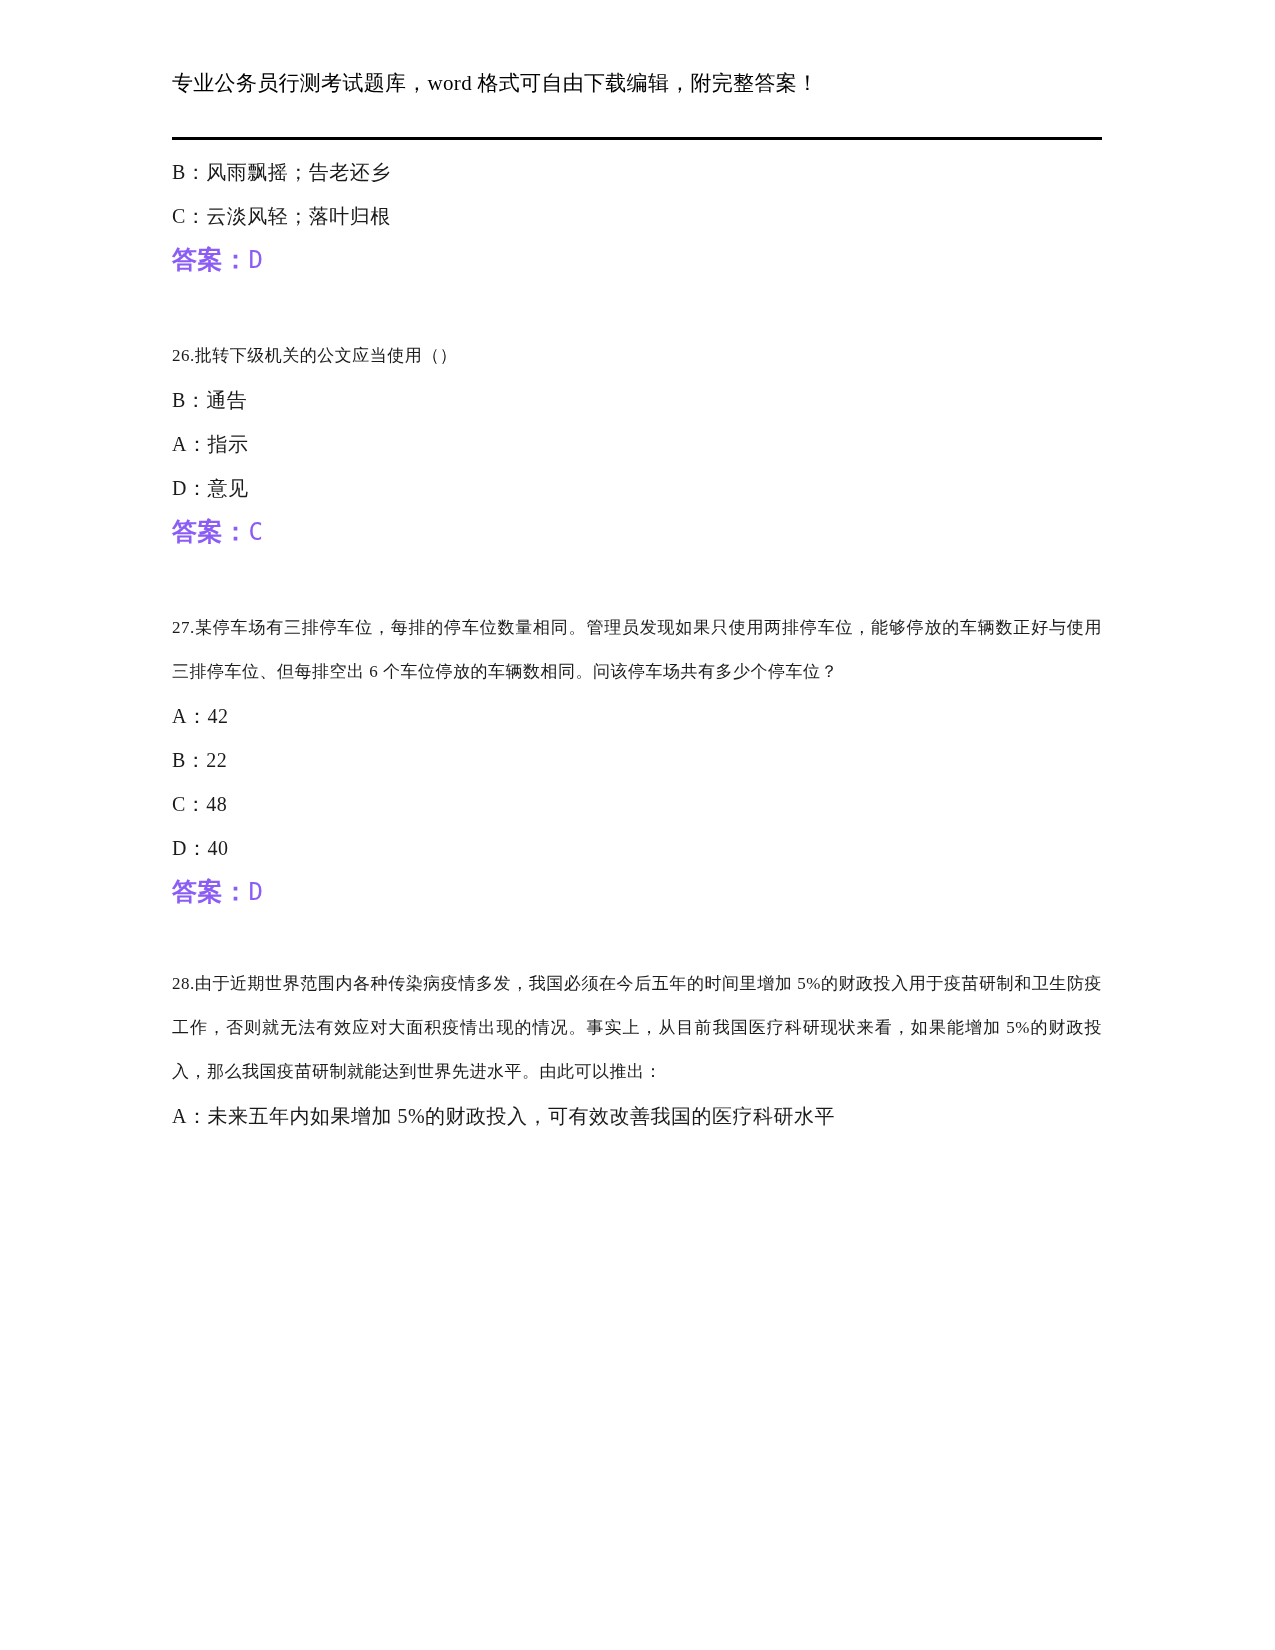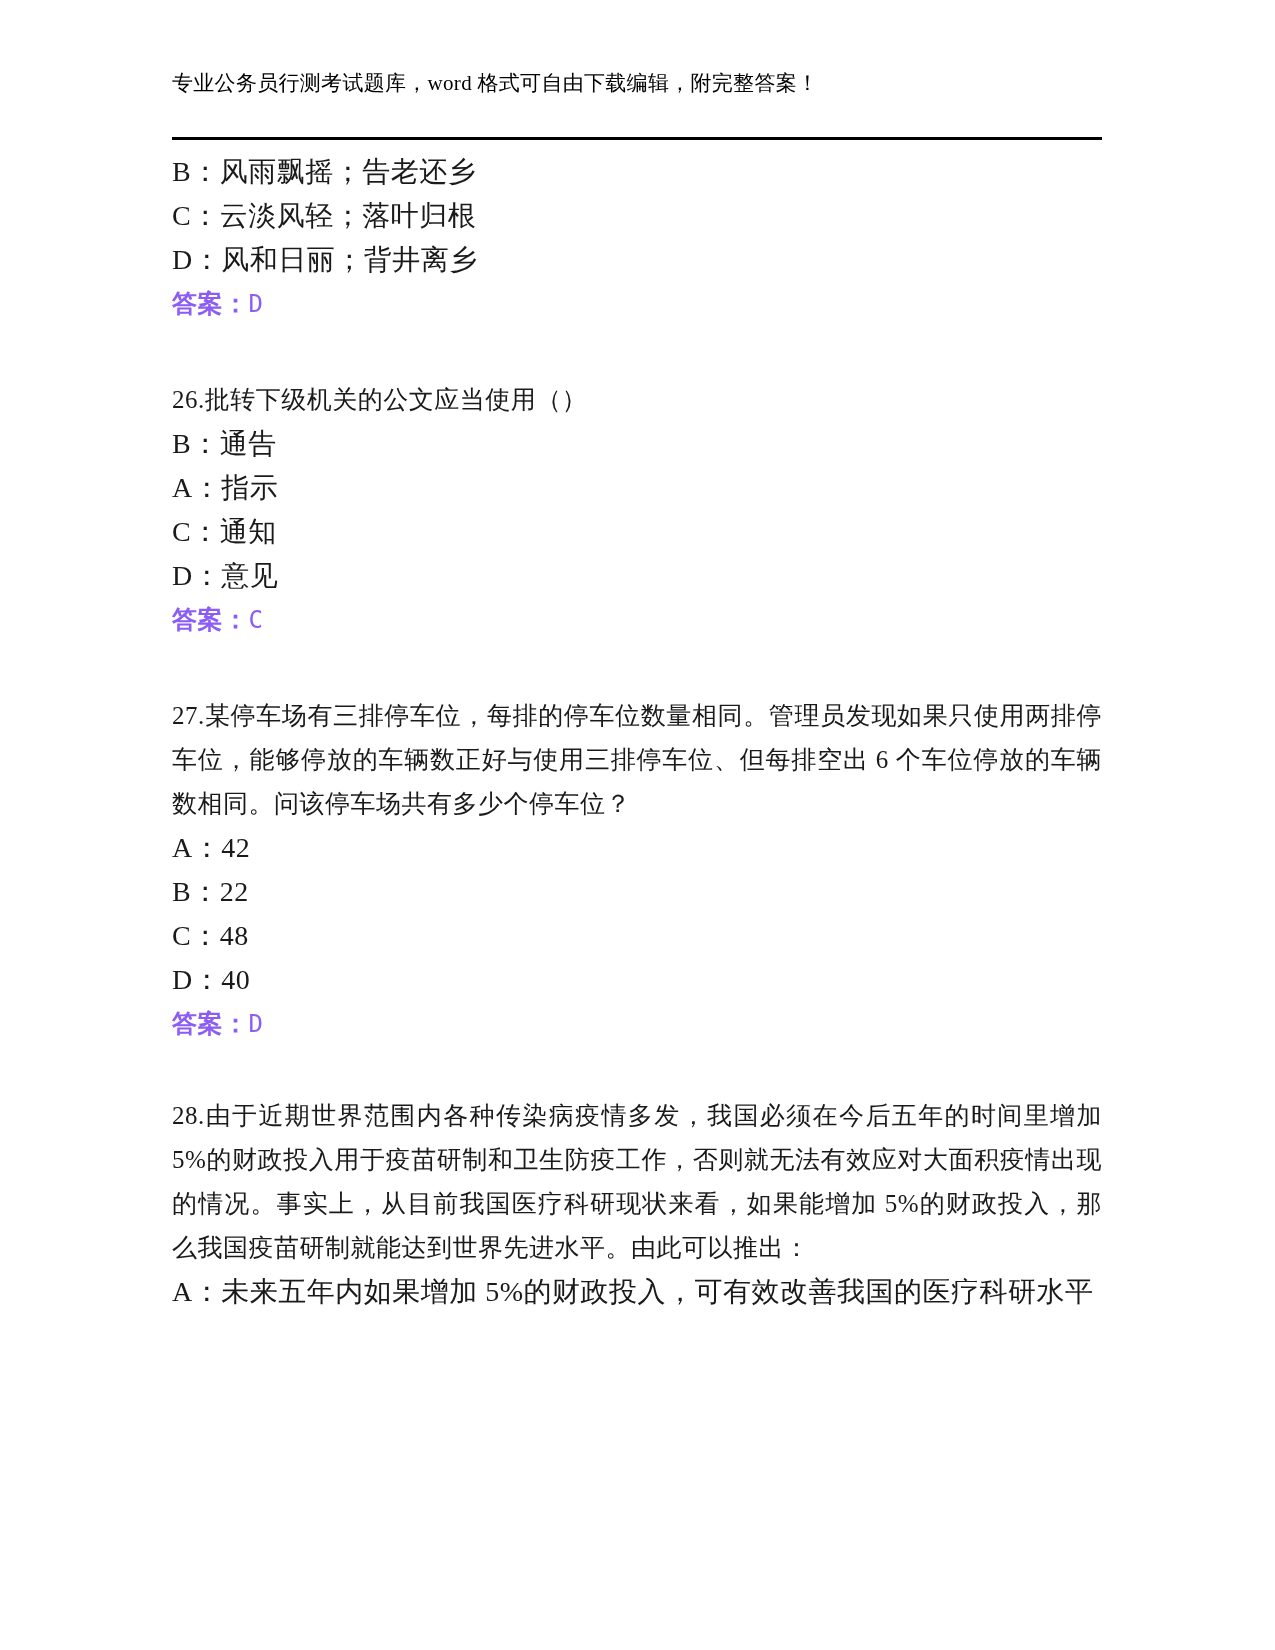--- a/index.html
+++ b/index.html
@@ -43,28 +43,28 @@
   .content {
     position: absolute;
     top: 150px;
     left: 172px;
     width: 930px;
   }
   .qblock {
     margin-bottom: 0;
   }
   .stem {
-    font-size: 25px;
+    font-size: 17px;
     line-height: 44px;
     letter-spacing: 0.5px;
     text-align: justify;
     color: #1a1a1a;
   }
   .opt {
-    font-size: 28px;
+    font-size: 20px;
     line-height: 44px;
     letter-spacing: 0.5px;
     color: #1a1a1a;
   }
   .answer {
     font-size: 25px;
     line-height: 44px;
     font-weight: bold;
     letter-spacing: 0.5px;
     color: #8b5cf6;
@@ -83,33 +83,31 @@
 <div class="page">
 
   <div class="header-text">专业公务员行测考试题库，word 格式可自由下载编辑，附完整答案！</div>
   <div class="header-rule"></div>
 
   <div class="content">
 
     <div class="qblock">
       <div class="opt">B：风雨飘摇；告老还乡</div>
       <div class="opt">C：云淡风轻；落叶归根</div>
-      <div class="opt">D：风和日丽；背井离乡</div>
       <div class="answer">
         <span>答案：</span><span class="ans-val">D</span>
       </div>
     </div>
 
     <div class="gap-lg"></div>
 
     <div class="qblock">
       <div class="stem">26.批转下级机关的公文应当使用（）</div>
       <div class="opt">B：通告</div>
       <div class="opt">A：指示</div>
-      <div class="opt">C：通知</div>
       <div class="opt">D：意见</div>
       <div class="answer">
         <span>答案：</span><span class="ans-val">C</span>
       </div>
     </div>
 
     <div class="gap-lg"></div>
 
     <div class="qblock">
       <div class="stem">27.某停车场有三排停车位，每排的停车位数量相同。管理员发现如果只使用两排停车位，能够停放的车辆数正好与使用三排停车位、但每排空出 6 个车位停放的车辆数相同。问该停车场共有多少个停车位？</div>

